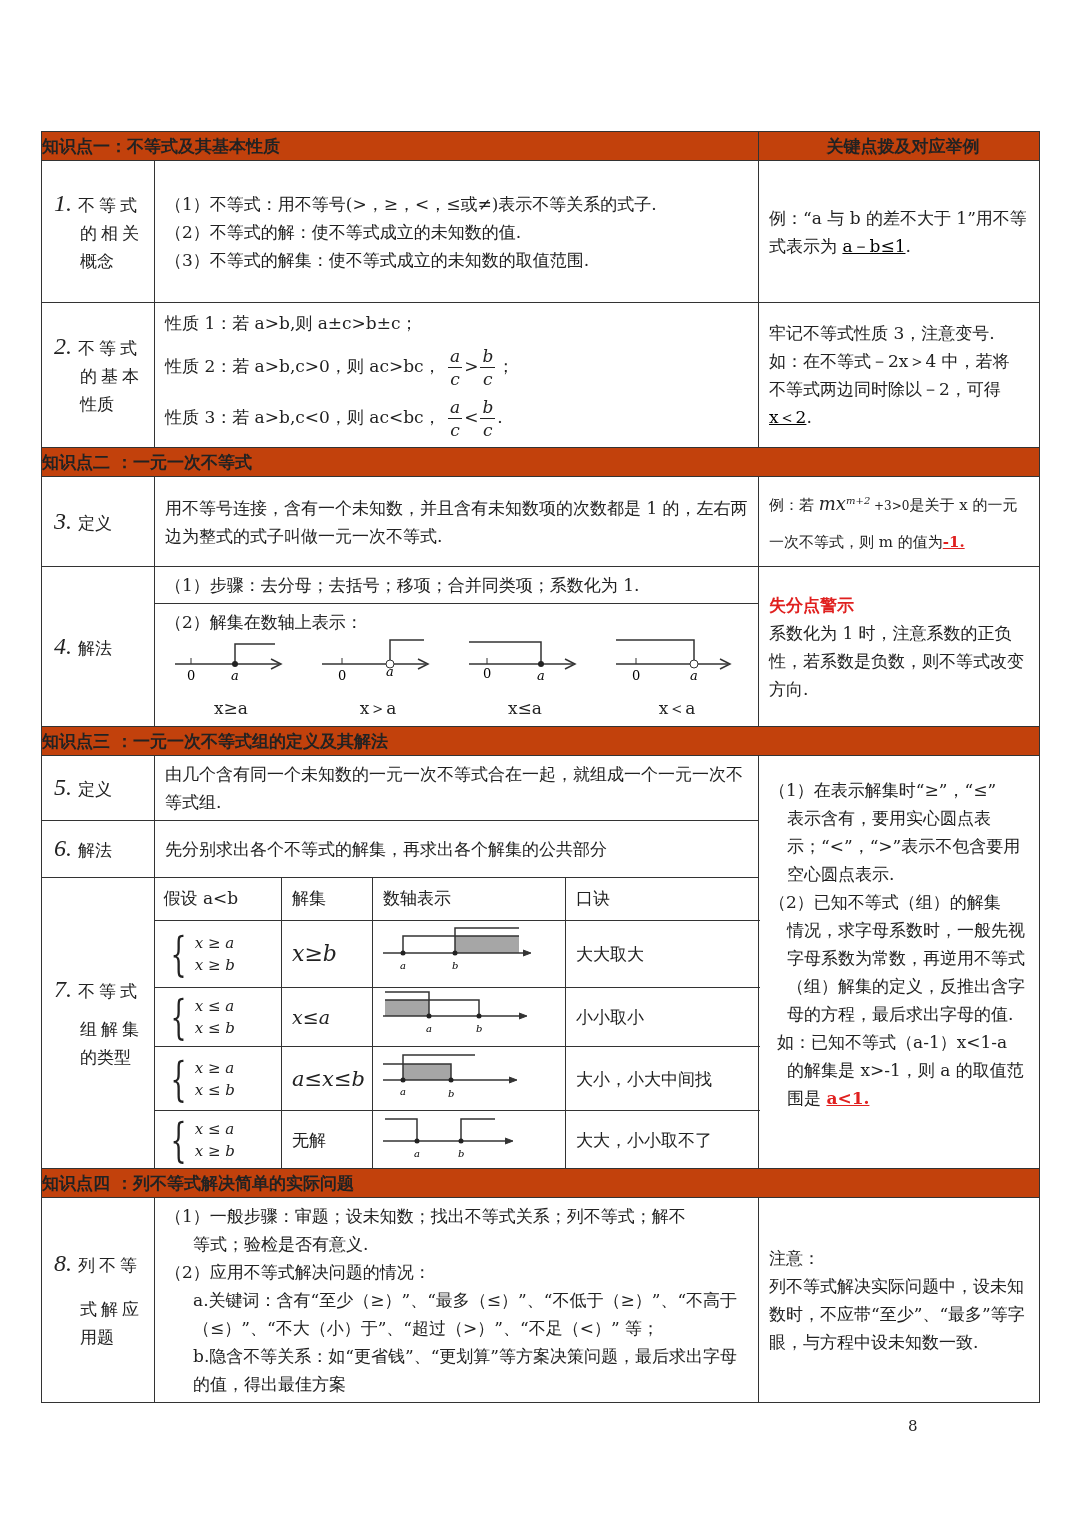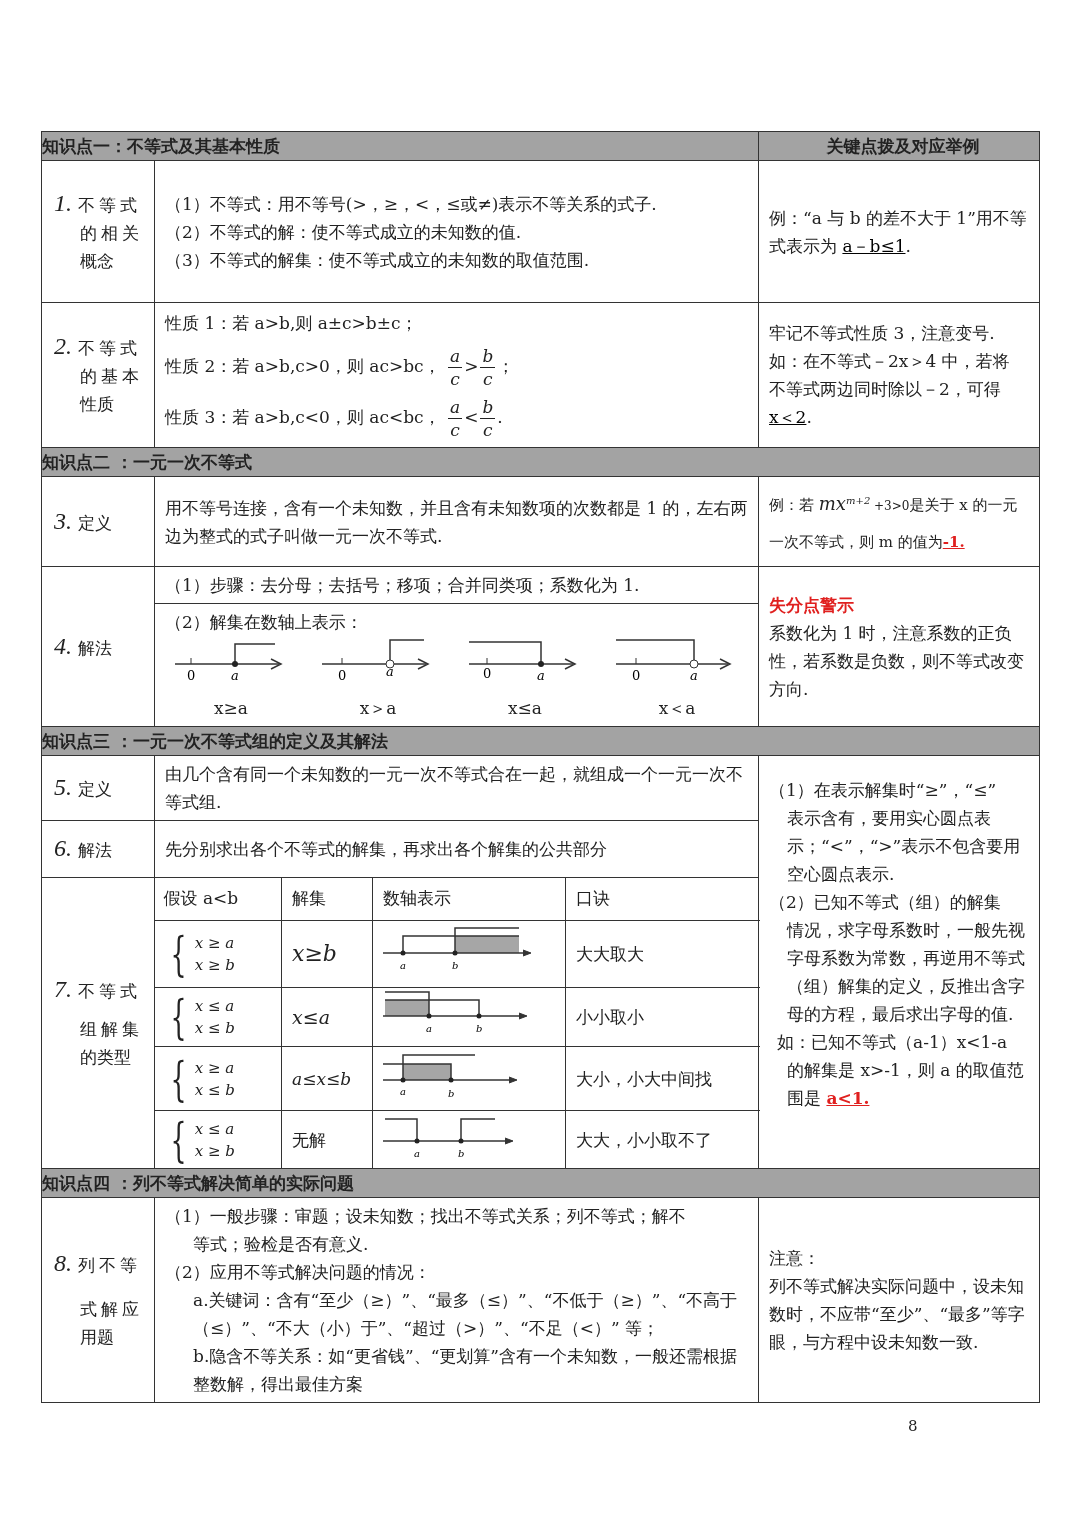--- a/index.html
+++ b/index.html
@@ -1,20 +1,20 @@
 <!DOCTYPE html>
 <html><head>
 <meta charset="utf-8">
 <style>
   html,body{margin:0;padding:0;background:#fff;}
   body{width:1080px;height:1527px;position:relative;font-family:"DejaVu Serif","Liberation Serif",serif;color:#222;overflow:hidden;}
   .page{position:absolute;left:41px;top:131px;width:998px;}
   table.main{border-collapse:collapse;width:998px;table-layout:fixed;}
   table.main td{border:1.5px solid #333;vertical-align:middle;padding:0;font-size:17px;line-height:28px;}
-  .hdr td{background:#a3a3a3;font-family:"DejaVu Sans","Liberation Sans",sans-serif;font-weight:bold;font-size:16px;height:28px;padding-left:10px;}
+  .hdr td{background:#c2410c;font-family:"DejaVu Sans","Liberation Sans",sans-serif;font-weight:bold;font-size:16px;height:28px;padding-left:10px;}
   .hdr td.right{text-align:center;padding-left:8px;margin-left:14px;}
   .label{padding-left:12px !important;}
   .num{font-family:"Liberation Serif",serif;font-style:italic;font-size:24px;margin-right:6px;}
   .lbl-line{display:block;padding-left:26px;letter-spacing:4px;}
   .lbl-first{letter-spacing:4px;}
   .content{padding:4px 10px !important;}
   .note{padding:6px 10px !important;}
   .redu{color:#000000;text-decoration:underline;}
   .redbu{color:#e0201f;text-decoration:underline;font-weight:bold;}
   .warn{color:#e0201f;font-weight:bold;font-family:"DejaVu Sans",sans-serif;}
@@ -268,21 +268,21 @@
         <tr style="height:64px">
           <td style="border-left:none">
                     <div class="brace">
                       <span class="br">{</span>
                       <div>
                         <div>x ≥ a</div>
                         <div>x ≤ b</div>
                       </div>
                     </div>
                   </td>
-          <td class="ital" style="font-size:17px">a≤x≤b</td>
+          <td class="ital" style="font-size:21px">a≤x≤b</td>
           <td>
             <svg width="150" height="50">
               <rect x="20" y="14" width="48" height="16" fill="#a6a6a6"></rect>
               <line x1="0" y1="30" x2="132" y2="30" stroke="#333" stroke-width="1.5"></line>
                       <polyline points="126,27 134,30 126,33" fill="#333" stroke="#333"></polyline>
               <polyline points="20,30 20,5 92,5" fill="none" stroke="#333" stroke-width="1.5"></polyline>
               <polyline points="0,14 68,14 68,30" fill="none" stroke="#333" stroke-width="1.5"></polyline>
               <circle cx="20" cy="30" r="2.5" fill="#222"></circle>
                       <circle cx="68" cy="30" r="2.5" fill="#222"></circle>
               <text x="17" y="45" font-size="10" font-style="italic" font-family="DejaVu Serif,serif">a</text>
@@ -330,21 +330,21 @@
     <td class="label">
       <span class="num">8.</span><span class="lbl-first">列不等</span>
       <span class="lbl-line" style="margin-top:16px">式解应</span>
       <span class="lbl-line" style="letter-spacing:0">用题</span>
     </td>
     <td class="content">
       <div>（1）一般步骤：审题；设未知数；找出不等式关系；列不等式；解不</div>
       <span class="indent">等式；验检是否有意义.</span>
       <div>（2）应用不等式解决问题的情况：</div>
       <span class="indent">a.关键词：含有“至少（≥）”、“最多（≤）”、“不低于（≥）”、“不高于（≤）”、“不大（小）于”、“超过（&gt;）”、“不足（&lt;）” 等；</span>
-      <span class="indent">b.隐含不等关系：如“更省钱”、“更划算”含有一个未知数，一般还需根据整数解，得出最佳方案</span>
+      <span class="indent">b.隐含不等关系：如“更省钱”、“更划算”等方案决策问题，最后求出字母的值，得出最佳方案</span>
     </td>
     <td class="note">
       <div>注意：</div>
       <div>列不等式解决实际问题中，设未知数时，不应带“至少”、“最多”等字眼，与方程中设未知数一致.</div>
     </td>
   </tr>
 </tbody>
     </table>
 </div>
 

